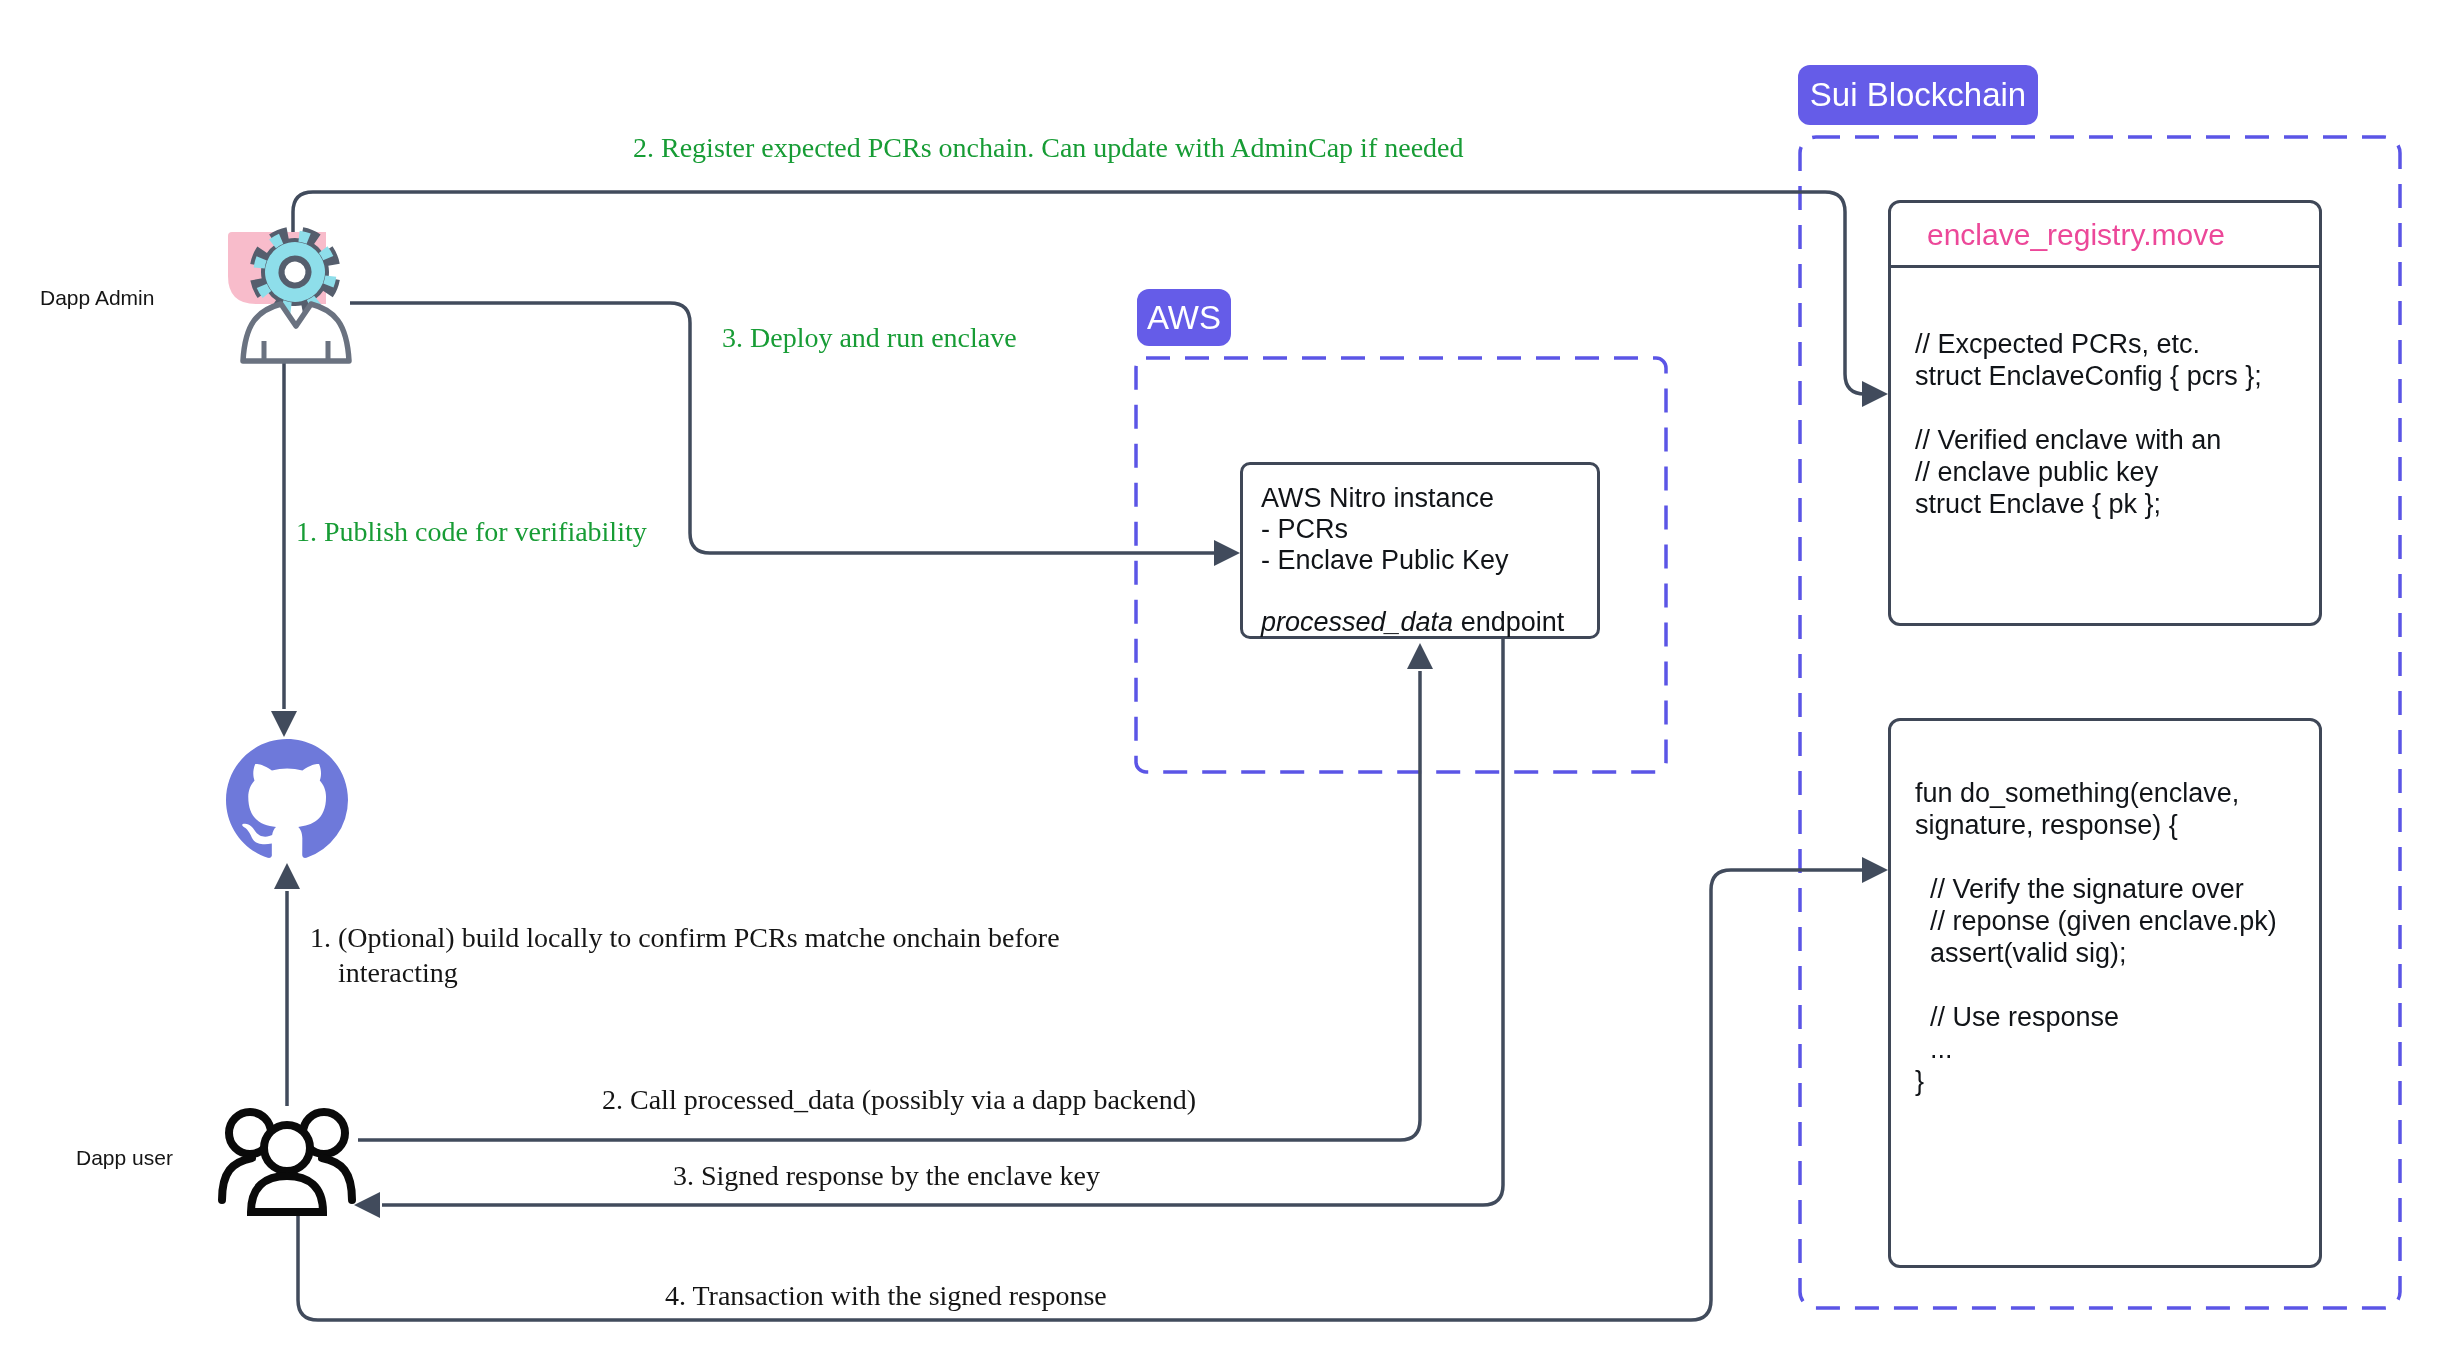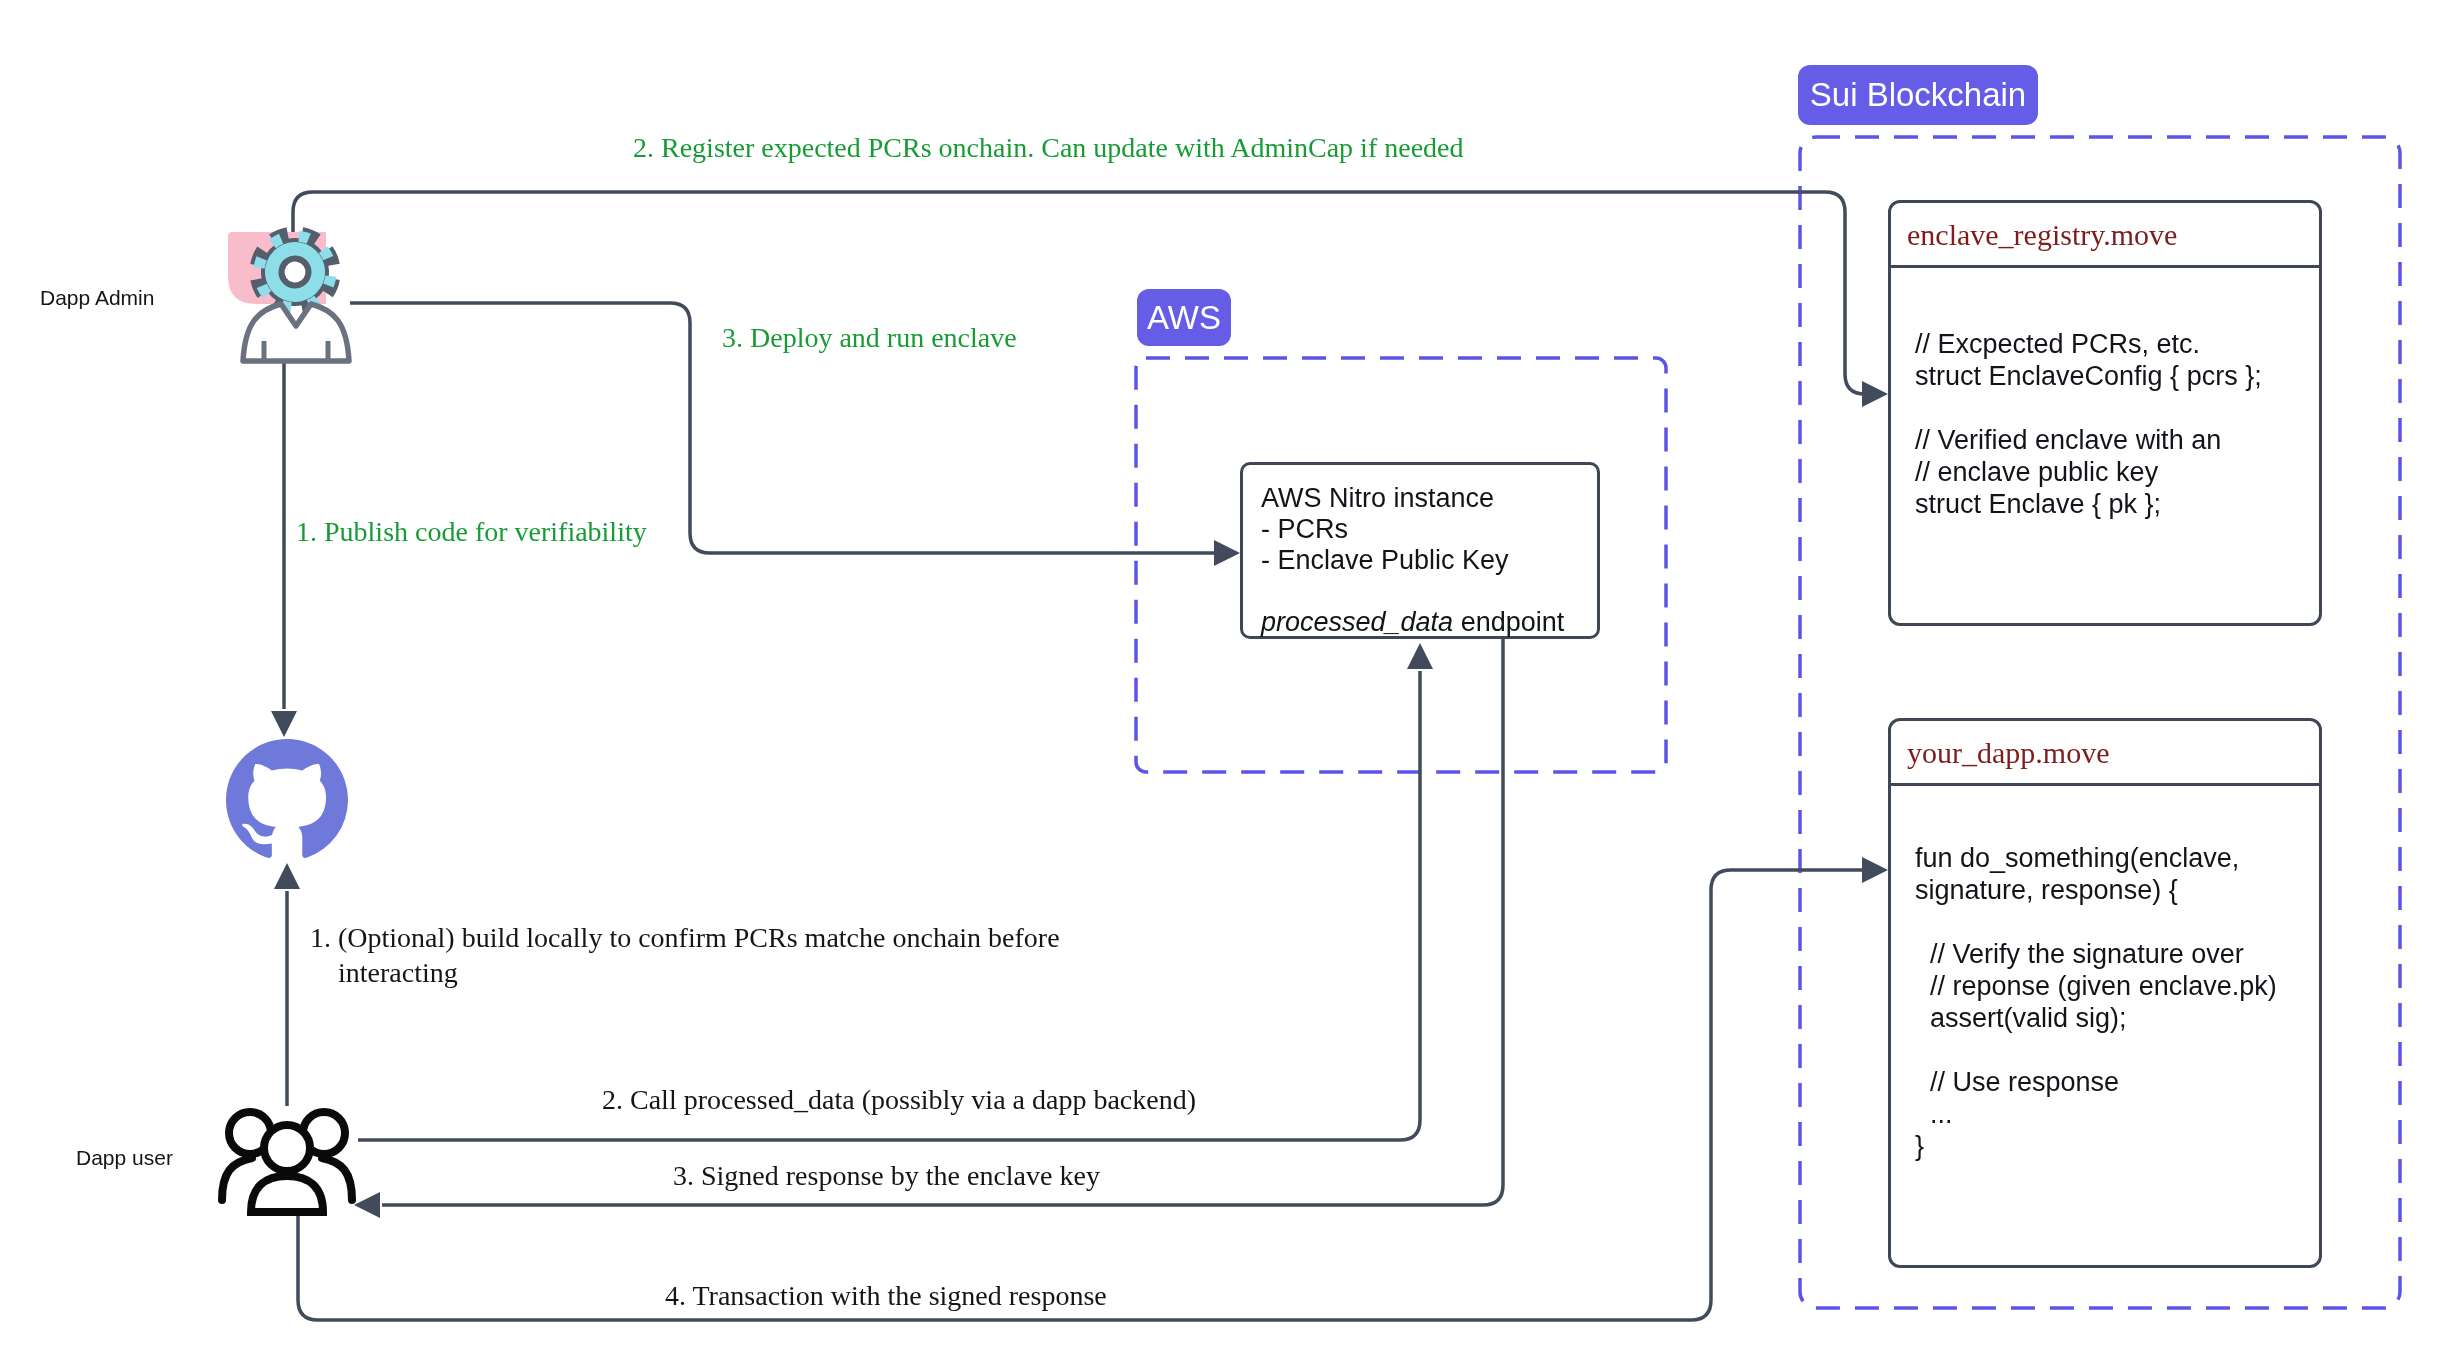--- a/index.html
+++ b/index.html
@@ -22,22 +22,22 @@
   .gh-mark{fill:var(--github-blue);}
   .ppl{fill:#ffffff;stroke:var(--icon-black);stroke-width:8px;}
   .ppl-arc{fill:none;stroke:var(--icon-black);stroke-width:8px;stroke-linecap:round;}
 
   
   .abs{position:absolute;z-index:3;}
   .actor-label{font-size:21px;color:#151515;white-space:nowrap;}
   .badge{background:var(--accent-purple);color:#ffffff;border-radius:12px;
          display:flex;align-items:center;justify-content:center;font-size:33px;white-space:nowrap;}
   .panel{background:#ffffff;border:3px solid var(--box-border);box-sizing:border-box;}
-  .panel-title{font-size:30px;color:#7f1d1d;padding:15px 0 13px 16px;
-               border-bottom:3px solid var(--box-border);white-space:nowrap;font-family:Liberation Serif, serif;}
+  .panel-title{font-size:30px;color:#ec4899;padding:15px 0 13px 36px;
+               border-bottom:3px solid var(--box-border);white-space:nowrap;}
   .code{font-size:27px;line-height:32px;color:#111418;white-space:pre-wrap;}
   .nitro-text{font-size:27px;line-height:31px;color:#111418;white-space:pre-wrap;}
   .serif-note{font-family:"Liberation Serif",serif;font-size:28px;line-height:35px;white-space:pre;}
   .green-note{color:var(--green);}
   .black-note{color:#151515;}
   .endpoint-line{font-size:27px;color:#111418;white-space:nowrap;}
   .endpoint-line .it{font-style:italic;}
 </style>
 </head>
 <body>
@@ -123,21 +123,20 @@
     <div class="panel-title">enclave_registry.move</div>
     <div class="code" style="padding:60px 0 0 24px;">// Excpected PCRs, etc.
 struct EnclaveConfig { pcrs };
 
 // Verified enclave with an
 // enclave public key
 struct Enclave { pk };</div>
   </div>
 
   <div class="abs panel" style="left:1888px;top:718px;width:434px;height:550px;border-radius:12px;">
-    <div class="panel-title">your_dapp.move</div>
     <div class="code" style="padding:56px 0 0 24px;">fun do_something(enclave,
 signature, response) {
 
   // Verify the signature over
   // reponse (given enclave.pk)
   assert(valid sig);
 
   // Use response
   ...
 }</div>

